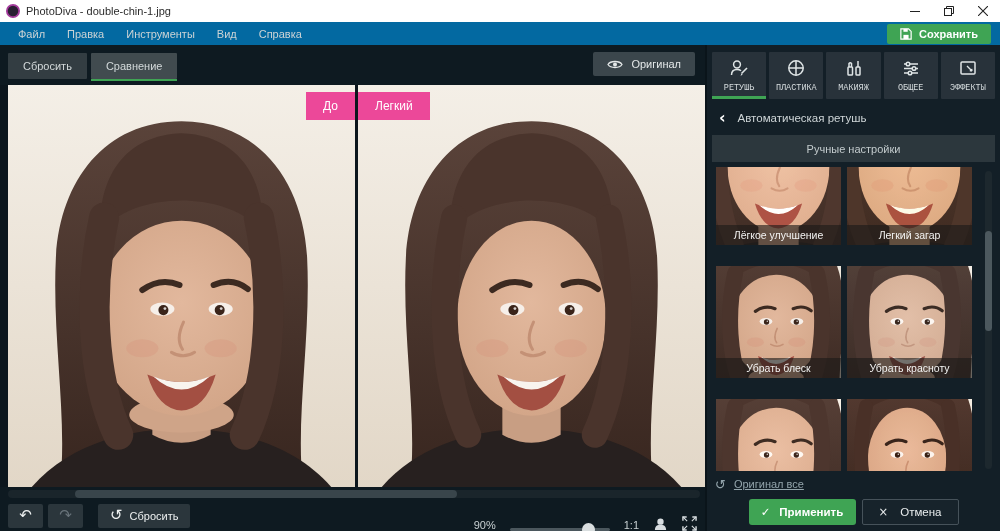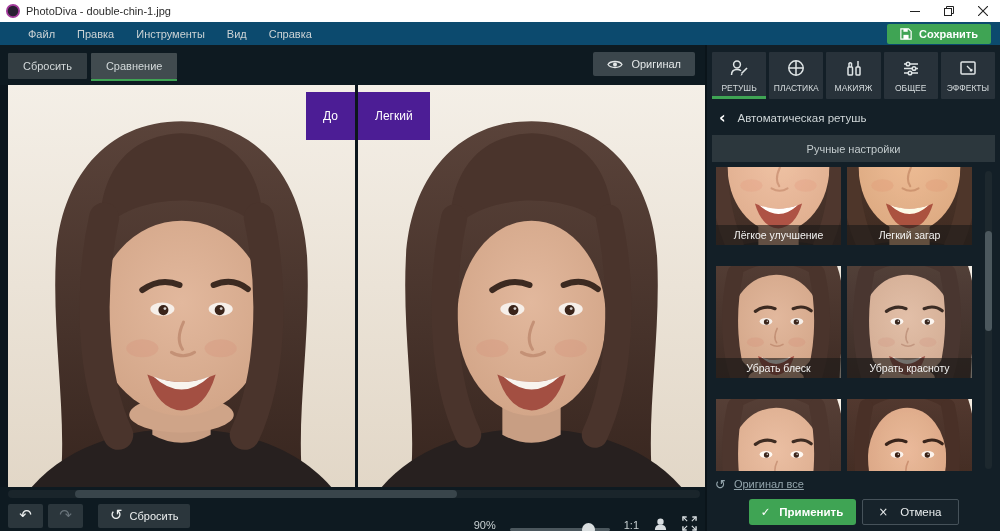--- a/index.html
+++ b/index.html
@@ -10,58 +10,58 @@
 
   
   .titlebar{height:22px;background:#ffffff;display:flex;align-items:center;padding-left:6px;gap:6px;}
   .titlebar .logo{width:14px;height:14px;flex:0 0 auto;}
   .titlebar .title{font-size:11px;color:#2b2b2b;}
   .win-controls{margin-left:auto;display:flex;height:100%;}
   .win-btn{width:34px;height:100%;display:flex;align-items:center;justify-content:center;color:#222;cursor:default;}
   .win-btn svg{display:block;}
 
   
-  .menubar{height:23px;background:#0c4a6e;display:flex;align-items:center;padding-left:17px;}
+  .menubar{height:23px;background:#0369a1;display:flex;align-items:center;padding-left:7px;}
   .menu-item{font-size:11px;color:#ccd3d5;padding:0 11px;height:100%;display:flex;align-items:center;}
   .save-btn{position:absolute;top:24px;right:9px;height:20px;background:var(--accent);border-radius:2px;
     display:flex;align-items:center;gap:7px;padding:0 13px;color:#fff;font-size:11px;font-weight:bold;}
 
   
   .main{display:flex;height:486px;}
   .canvas-col{width:705px;display:flex;flex-direction:column;background:#0e1a21;}
 
   .canvas-toolbar{height:40px;position:relative;padding:8px 8px 0 8px;display:flex;gap:4px;}
   .ct-tab{height:26px;padding:0 15px;font-size:11px;display:flex;align-items:center;background:#333d42;color:#d3d9da;border-radius:1px;position:relative;}
   .ct-tab.active{background:#414b4f;}
   .ct-tab.active::after{content:"";position:absolute;left:0;right:0;bottom:-2px;height:2px;background:var(--accent);}
   .orig-btn{position:absolute;right:10px;top:7px;height:24px;background:#3b464c;border-radius:2px;display:flex;align-items:center;gap:8px;padding:0 14px;font-size:11px;color:#e4e8e9;}
 
   .compare{flex:1;display:flex;gap:3px;padding-left:8px;background:#0c161d;overflow:hidden;}
   .img-pane{position:relative;width:347px;height:100%;overflow:hidden;background:#e9e0d4;}
   .img-pane svg{width:100%;height:100%;display:block;}
-  .badge{position:absolute;top:7px;background:#4c1d95;color:#fff;font-size:12px;padding:17px 17px;}
+  .badge{position:absolute;top:7px;background:#ec4899;color:#fff;font-size:12px;padding:7px 17px;}
   .badge.before{right:0;}
   .badge.after{left:0;}
 
   .hscroll{height:8px;margin:3px 5px 2px 8px;background:#1a252b;border-radius:4px;position:relative;}
   .hthumb{position:absolute;left:67px;top:0;width:382px;height:8px;background:#39454b;border-radius:4px;}
 
   .statusbar{height:31px;position:relative;display:flex;align-items:center;padding:0 8px;gap:5px;}
   .sb-btn{height:24px;background:#2b363c;border-radius:2px;display:flex;align-items:center;justify-content:center;color:#eef1f1;font-size:11px;gap:7px;padding:0 8px;min-width:35px;}
   .sb-btn .glyph{font-size:15px;line-height:1;}
   .sb-btn.disabled .glyph{color:#68737a;}
   .sb-btn.reset{margin-left:10px;padding:0 12px;}
   .zoom-group{position:absolute;right:8px;top:0;height:100%;display:flex;align-items:flex-end;gap:14px;color:#c9d1d3;font-size:11px;}
   .slider{width:100px;height:3px;background:#4b575d;border-radius:2px;position:relative;}
   .slider-thumb{position:absolute;left:72%;top:-5px;width:13px;height:13px;border-radius:50%;background:#d9dedf;}
 
   
   .side-panel{width:295px;background:#131f27;display:flex;flex-direction:column;padding:7px 5px 6px 5px;border-left:2px solid #0a141a;}
   .tool-tabs{display:flex;gap:3px;}
-  .tool-tab{flex:1;height:47px;background:#28323a;border-radius:1px;display:flex;flex-direction:column;align-items:center;justify-content:center;gap:5px;position:relative;color:#d6dcde;font-size:8.5px;}
+  .tool-tab{flex:1;height:47px;background:#28323a;border-radius:1px;display:flex;flex-direction:column;align-items:center;justify-content:center;gap:5px;position:relative;color:#d6dcde;font-size:8.5px;font-family:Liberation Mono, monospace;}
   .tool-tab.active::after{content:"";position:absolute;left:0;right:0;bottom:0;height:3px;background:var(--accent);}
   .tool-tab svg{display:block;}
 
   .section-header{display:flex;align-items:center;gap:12px;height:30px;margin-top:4px;padding:0 7px;font-size:11.5px;color:#cfd6d8;}
   .back-icon{font-size:16px;color:#ffffff;line-height:1;font-weight:bold;}
 
   .subtabs{display:flex;margin-top:2px;}
   .subtab{flex:1;height:27px;display:flex;align-items:center;justify-content:center;font-size:11px;color:#c3cbcd;background:#2c373d;position:relative;}
   .subtab.active{background:#3d474b;color:#e8ecec;}
   .subtab.active::after{content:"";position:absolute;left:0;right:0;bottom:0;height:2px;background:var(--accent);}

